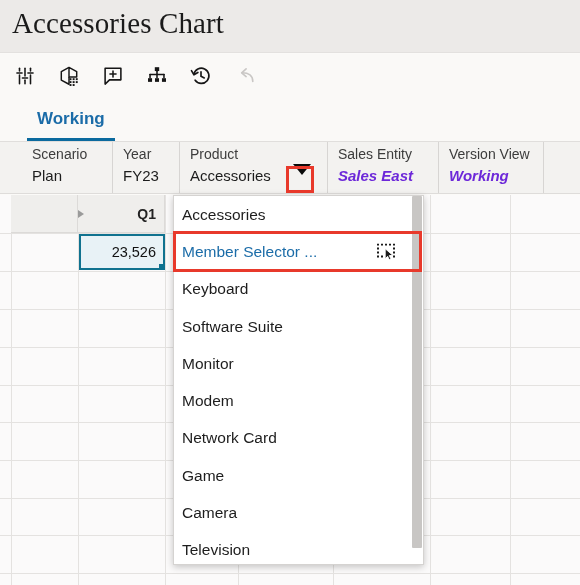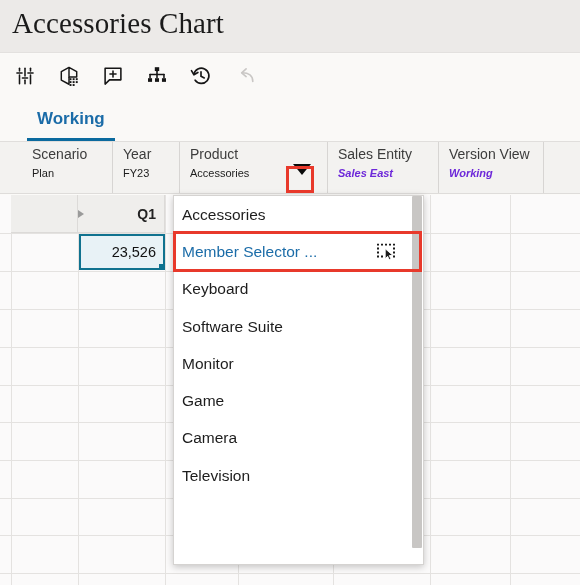--- a/index.html
+++ b/index.html
@@ -105,21 +105,21 @@
   .pov-dim {
     position: absolute;
     top: 4px; left: 10px;
     font-size: 14px;
     color: #3c3c3c;
     white-space: nowrap;
   }
   .pov-val {
     position: absolute;
     top: 25px; left: 10px;
-    font-size: 11px;
+    font-size: 15px;
     color: #1c1c1c;
     white-space: nowrap;
   }
   .pov-val.link {
     color: #6d28d9;
     font-weight: bold;
     font-style: italic;
   }
   .pov-divider-right {
     position: absolute;
@@ -434,20 +434,26 @@
     <div class="dd-item">
       <span>Keyboard</span>
     </div>
     <div class="dd-item">
       <span>Software Suite</span>
     </div>
     <div class="dd-item">
       <span>Monitor</span>
     </div>
     <div class="dd-item">
+      <span>Modem</span>
+    </div>
+    <div class="dd-item">
+      <span>Network Card</span>
+    </div>
+    <div class="dd-item">
       <span>Game</span>
     </div>
     <div class="dd-item">
       <span>Camera</span>
     </div>
     <div class="dd-item">
       <span>Television</span>
     </div>
 
     <div class="dd-scroll-track">

